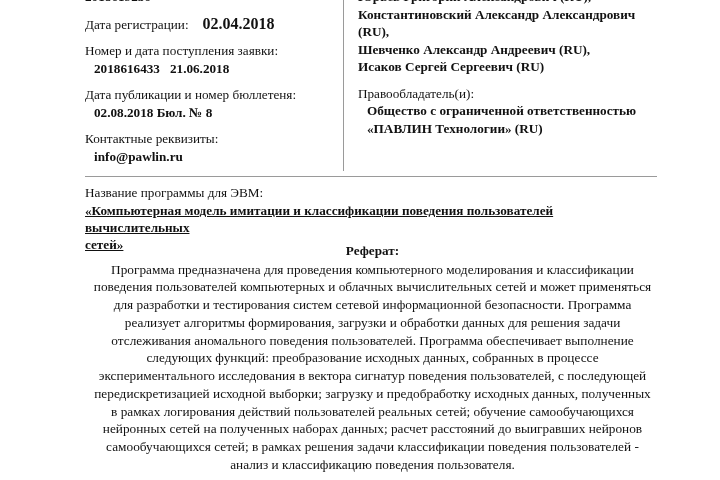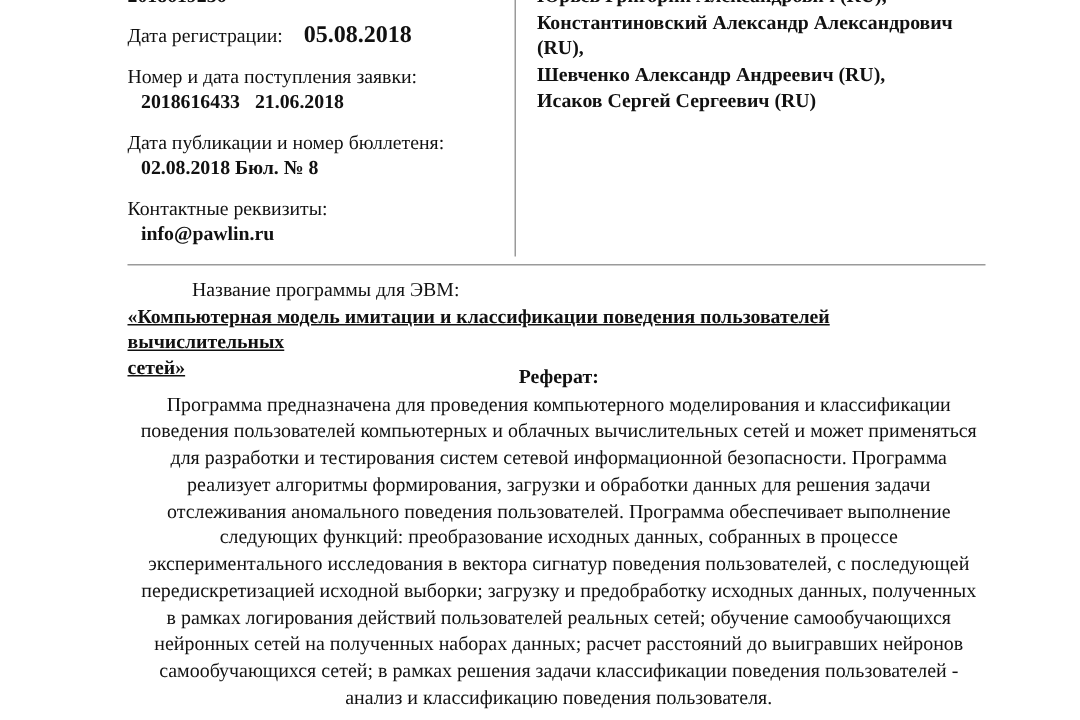--- a/index.html
+++ b/index.html
@@ -99,21 +99,20 @@
     left: 85px;
     width: 575px;
   }
   .sec-title { top: 184px; }
   .sec-abstract { top: 242px; }
   .sec-lang { top: 458px; }
 
   .line-reg {
     font-size: 13.2px;
     line-height: 17.5px;
-    margin-left: 43px;
   }
   .line-bold {
     font-size: 13.2px;
     line-height: 17.2px;
     font-weight: bold;
     text-decoration: underline;
   }
   .heading-bold {
     font-size: 13.2px;
     line-height: 17.5px;
@@ -151,21 +150,21 @@
   <div class="table-block">
     <div class="table-cols">
 
       <div class="col-left">
 
         <div class="field">
           <div class="value">2018619236</div>
         </div>
 
         <div class="field">
-          <span class="label">Дата регистрации:</span><span class="inline-value">05.08.2018</span>
+          <span class="label">Дата регистрации:</span><span class="inline-value">02.04.2018</span>
         </div>
 
         <div class="field">
           <div class="label">Номер и дата поступления заявки:</div>
           <div class="value value-indent">
             <span>2018616433</span><span class="gap-2"></span><span>21.06.2018</span>
           </div>
         </div>
 
         <div class="field">
@@ -185,20 +184,25 @@
       <div class="col-right">
 
         <div class="field names">
           <span class="value">Юрьев Григорий Александрович (RU),</span>
           <span class="value">Константиновский Александр Александрович</span>
           <span class="value">(RU),</span>
           <span class="value">Шевченко Александр Андреевич (RU),</span>
           <span class="value">Исаков Сергей Сергеевич (RU)</span>
         </div>
 
+        <div class="field">
+          <div class="label">Правообладатель(и):</div>
+          <div class="value value-indent">Общество с ограниченной ответственностью</div>
+          <div class="value value-indent">«ПАВЛИН Технологии» (RU)</div>
+        </div>
 
       </div>
     </div>
   </div>
 
   <div class="rule-h"></div>
 
   <div class="section sec-title">
     <div class="line-reg">Название программы для ЭВМ:</div>
     <div class="line-bold">«Компьютерная модель имитации и классификации поведения пользователей вычислительных</div>

